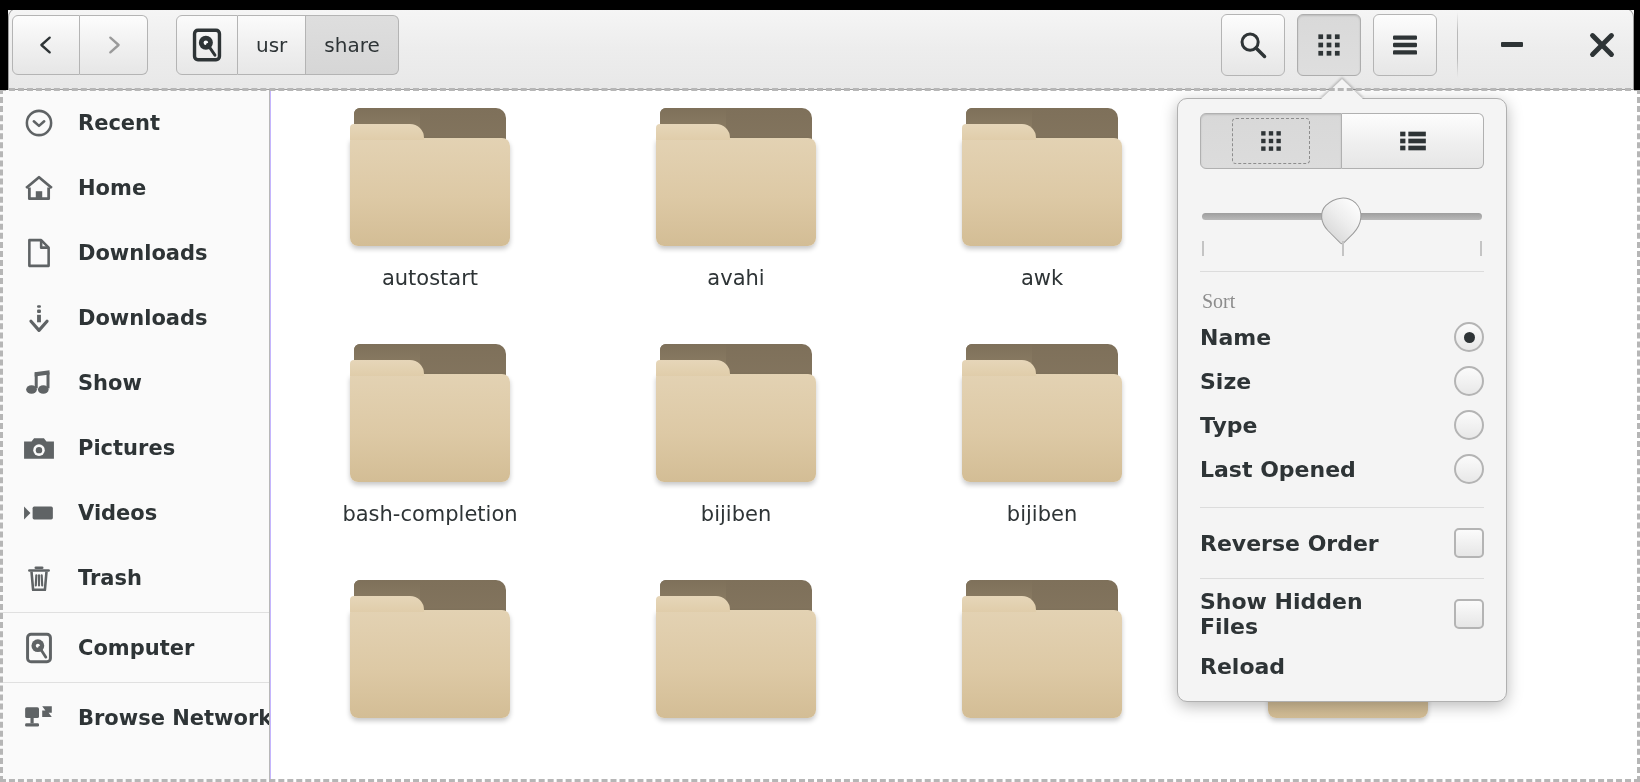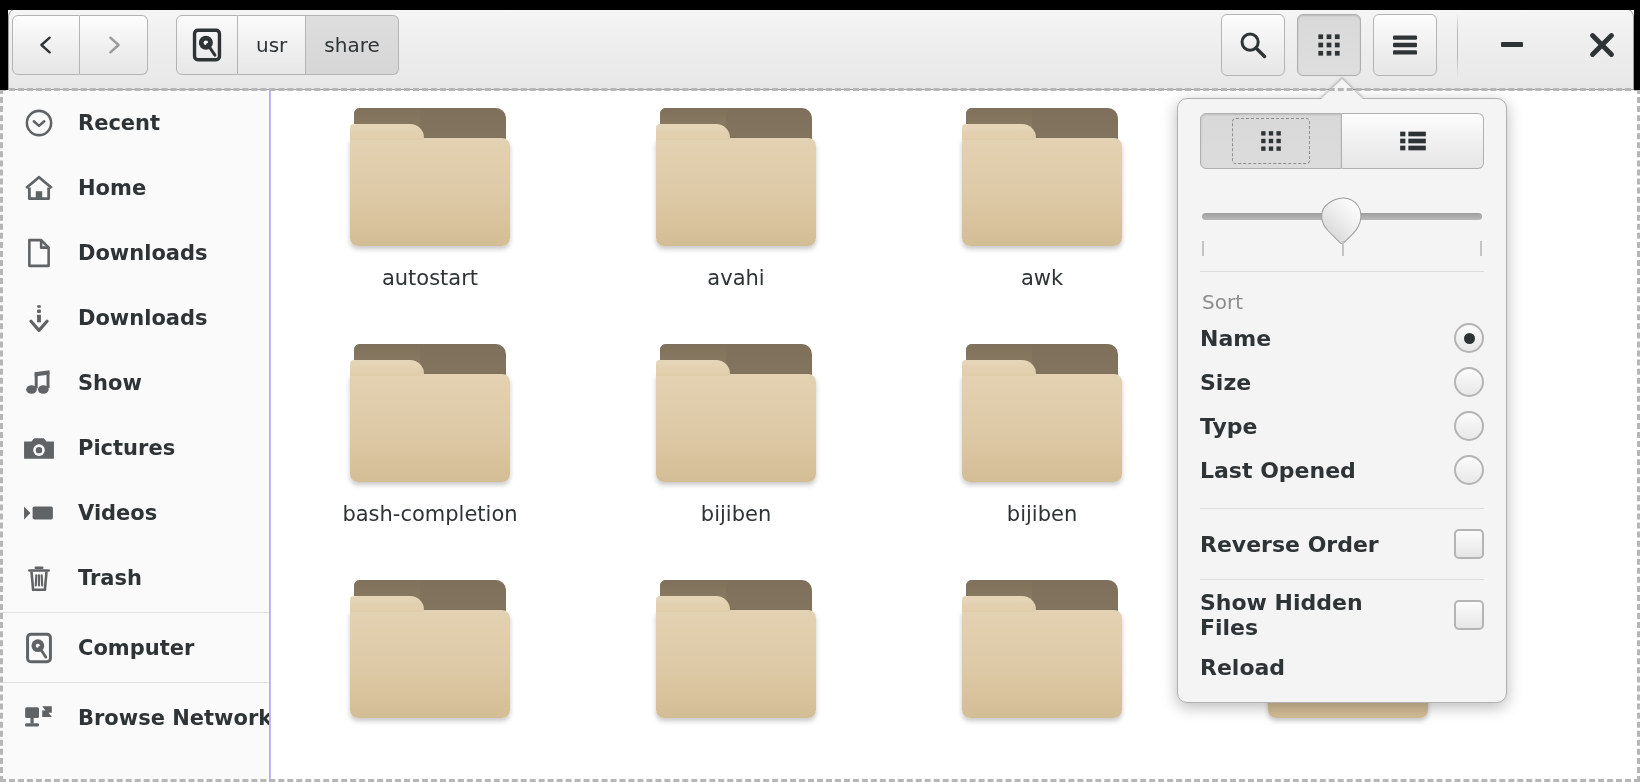--- a/index.html
+++ b/index.html
@@ -220,20 +220,21 @@
     transform: rotate(45deg);
     border-bottom-right-radius: 3px;
   }
   .slider-ticks { position: absolute; left: 0; right: 0; top: 52px; height: 16px; }
   .tick { position: absolute; top: 0; width: 2px; height: 15px; background: #c4c4c4; }
 
   .pop-sep { height: 1px; background: #dcdcdc; margin: 8px 0; }
   .pop-head {
     font-size: 20px; color: #8c8c8c;
     padding: 10px 0 2px 2px;
+    font-family: Liberation Serif, serif;
   }
   .pop-row {
     height: 44px; display: flex; align-items: center; justify-content: space-between;
     cursor: default;
     font-weight: bold;
   }
   .pop-row .pr-label { font-size: 22px; color: #2e3436; }
   .radio {
     width: 30px; height: 30px; border-radius: 50%;
     background: linear-gradient(to bottom, #fbfbfb, #e8e8e8);

